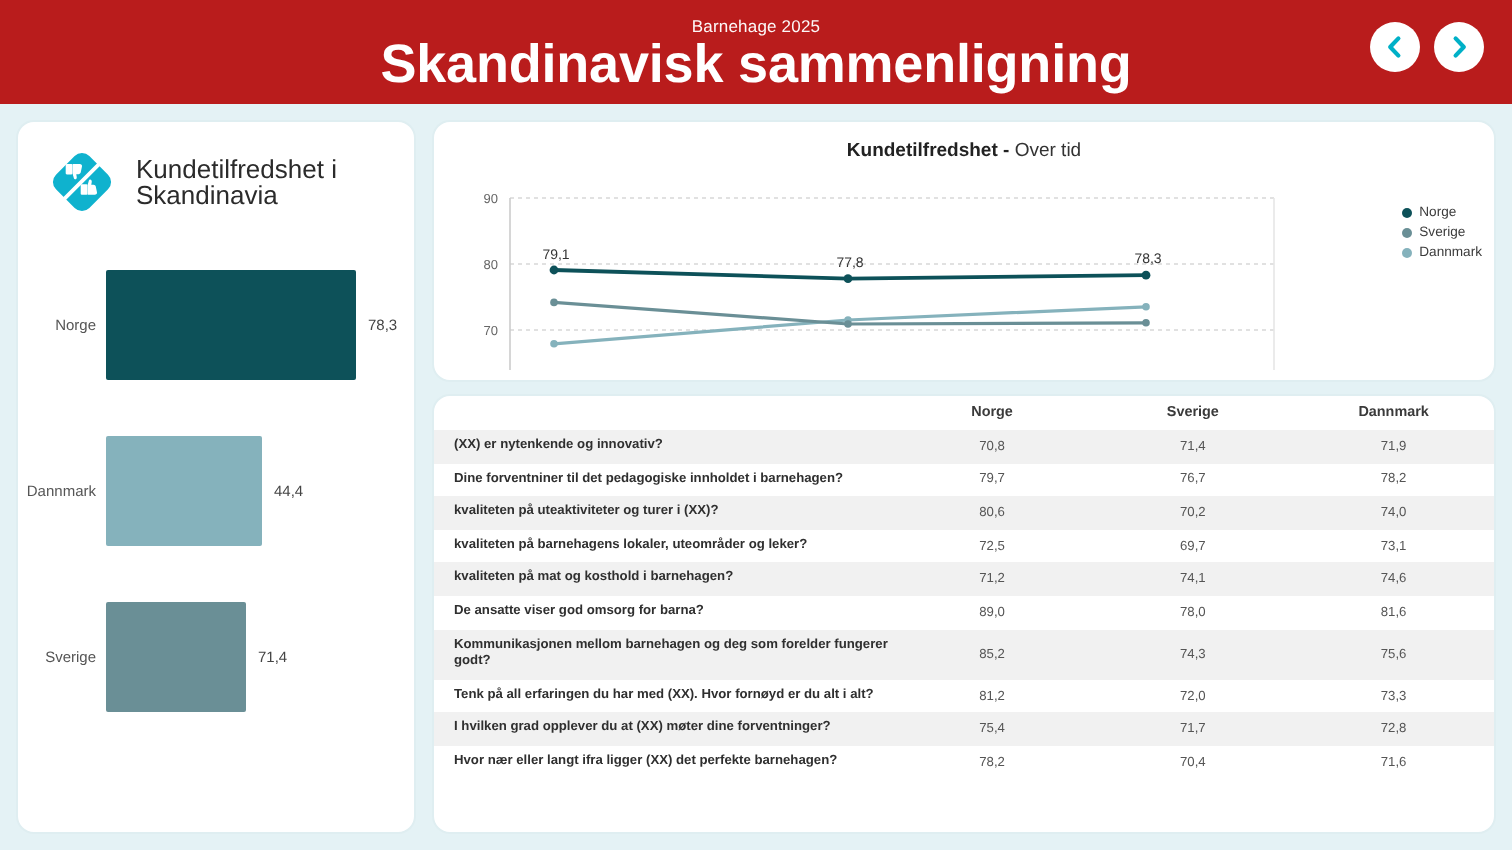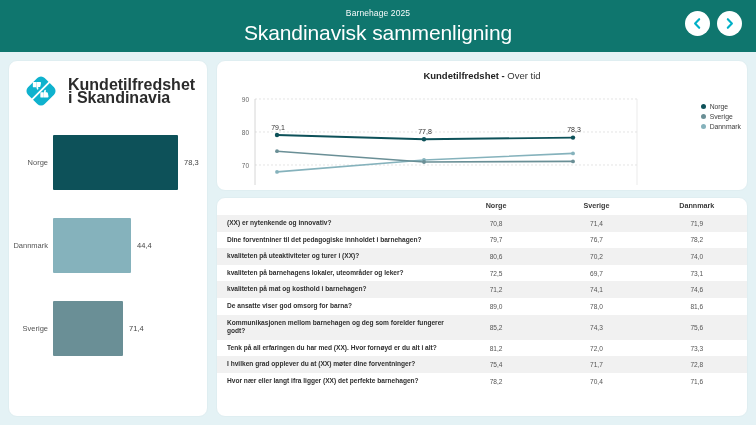--- a/index.html
+++ b/index.html
@@ -7,29 +7,29 @@
     width: 756px; height: 425px;
     background: #e4f2f5;
     font-family: "Liberation Sans", sans-serif;
     overflow: hidden;
   }
   .app { position: relative; width: 756px; height: 425px; }
 
   
   .header {
     position: absolute; left: 0; top: 0; width: 756px; height: 52px;
-    background: #0f766e;
+    background: #b91c1c;
     display: flex; flex-direction: column; align-items: center; justify-content: center;
   }
   .header-sub {
     color: #ffffff; font-size: 8.5px; line-height: 11px;
     letter-spacing: .1px; opacity: .97; margin-bottom: 1px;
   }
   .header-title {
-    color: #ffffff; font-size: 21px; font-weight: normal; line-height: 25px;
+    color: #ffffff; font-size: 27px; font-weight: bold; line-height: 25px;
     letter-spacing: -.1px;
   }
   .nav-group {
     position: absolute; right: 14px; top: 11px;
     display: flex; gap: 7px; align-items: center;
   }
   .nav-btn {
     width: 25px; height: 25px; border-radius: 50%;
     background: #ffffff; display: flex; align-items: center; justify-content: center;
     cursor: pointer;
@@ -42,21 +42,21 @@
     border-radius: 9px; border: 1px solid #dfeef1;
   }
   #card-left  { left: 8px;   top: 60px; width: 200px; height: 357px; }
   #card-line  { left: 216px; top: 60px; width: 532px; height: 131px; }
   #card-table { left: 216px; top: 197px; width: 532px; height: 220px; }
 
   
   .brand { display: flex; align-items: center; gap: 9px; padding: 12px 0 0 14px; }
   .brand-icon { width: 36px; height: 36px; position: relative; flex: 0 0 36px; }
   .brand-title {
-    font-size: 16px; font-weight: bold; color: #2b2b2b; line-height: 13px;
+    font-size: 13px; font-weight: normal; color: #2b2b2b; line-height: 13px;
     max-width: 120px;
   }
 
   .hbars { position: relative; padding: 0 0 0 0; margin-top: 26px; }
   .hbar-row { position: relative; height: 55px; margin-bottom: 28px; display: flex; align-items: center; }
   .hbar-label {
     width: 44px; text-align: right; padding-right: 5px;
     font-size: 7.5px; color: #555; flex: 0 0 44px;
   }
   .hbar { height: 55px; border-radius: 1px; }

